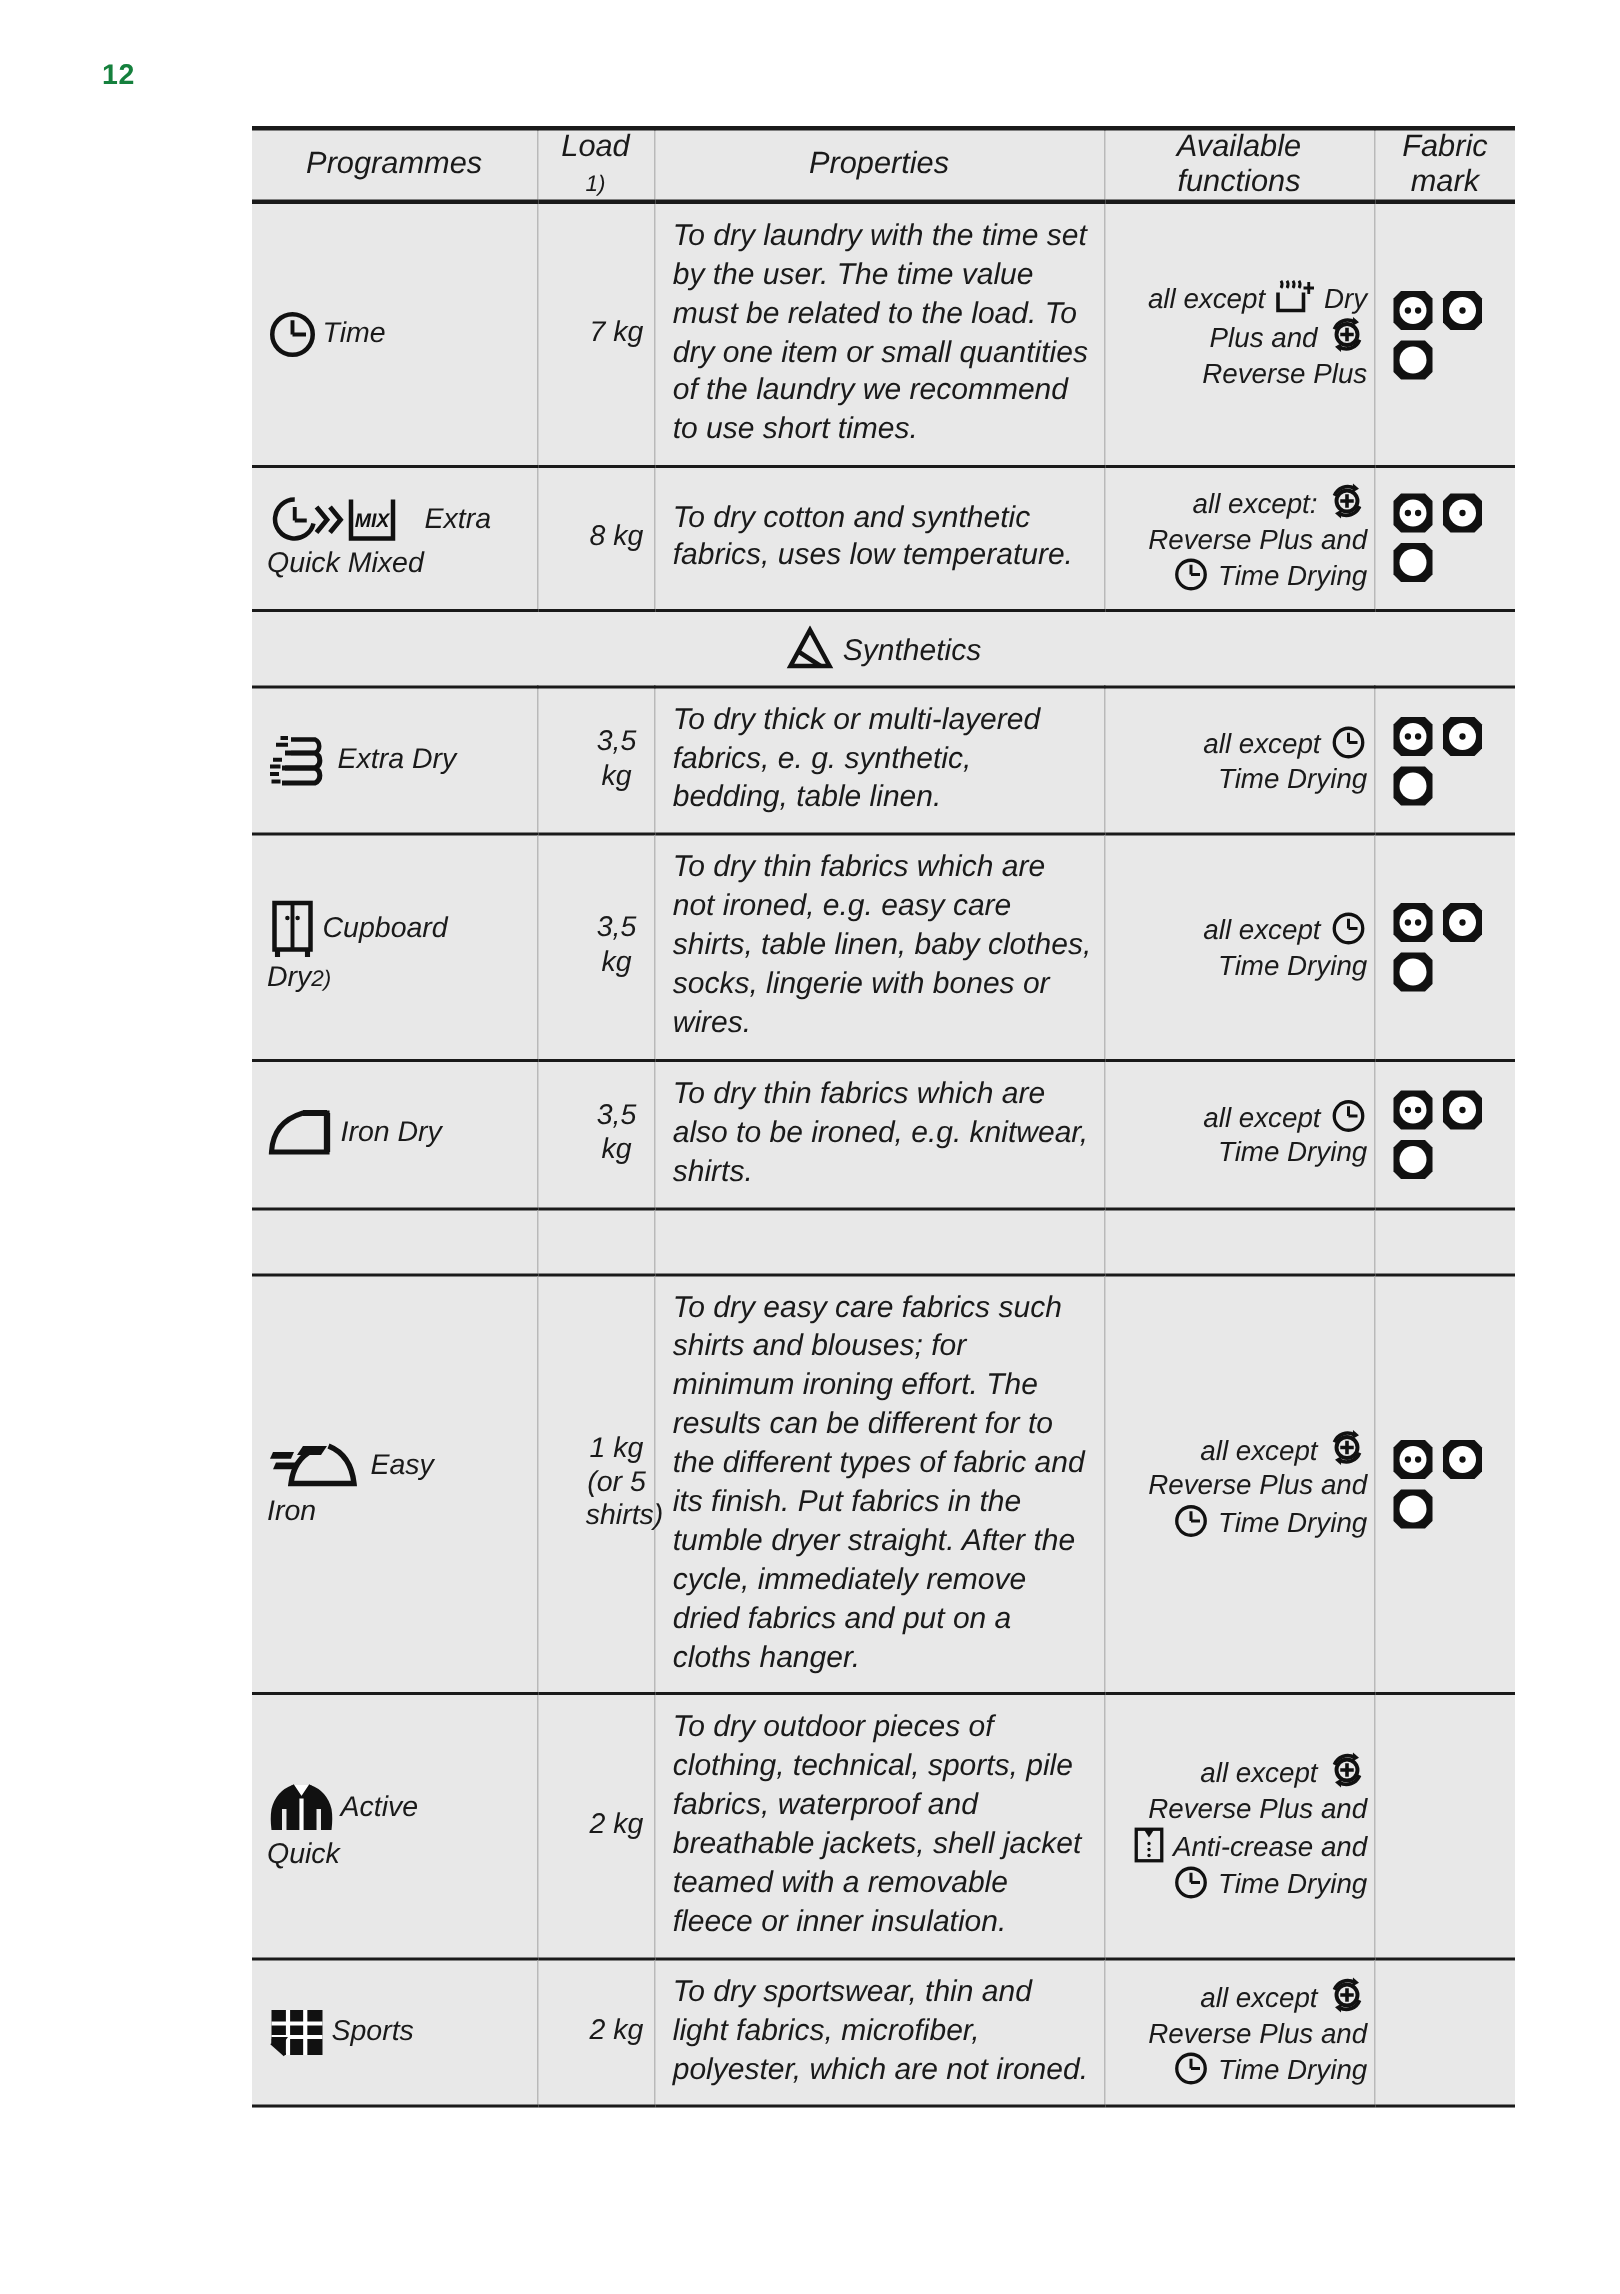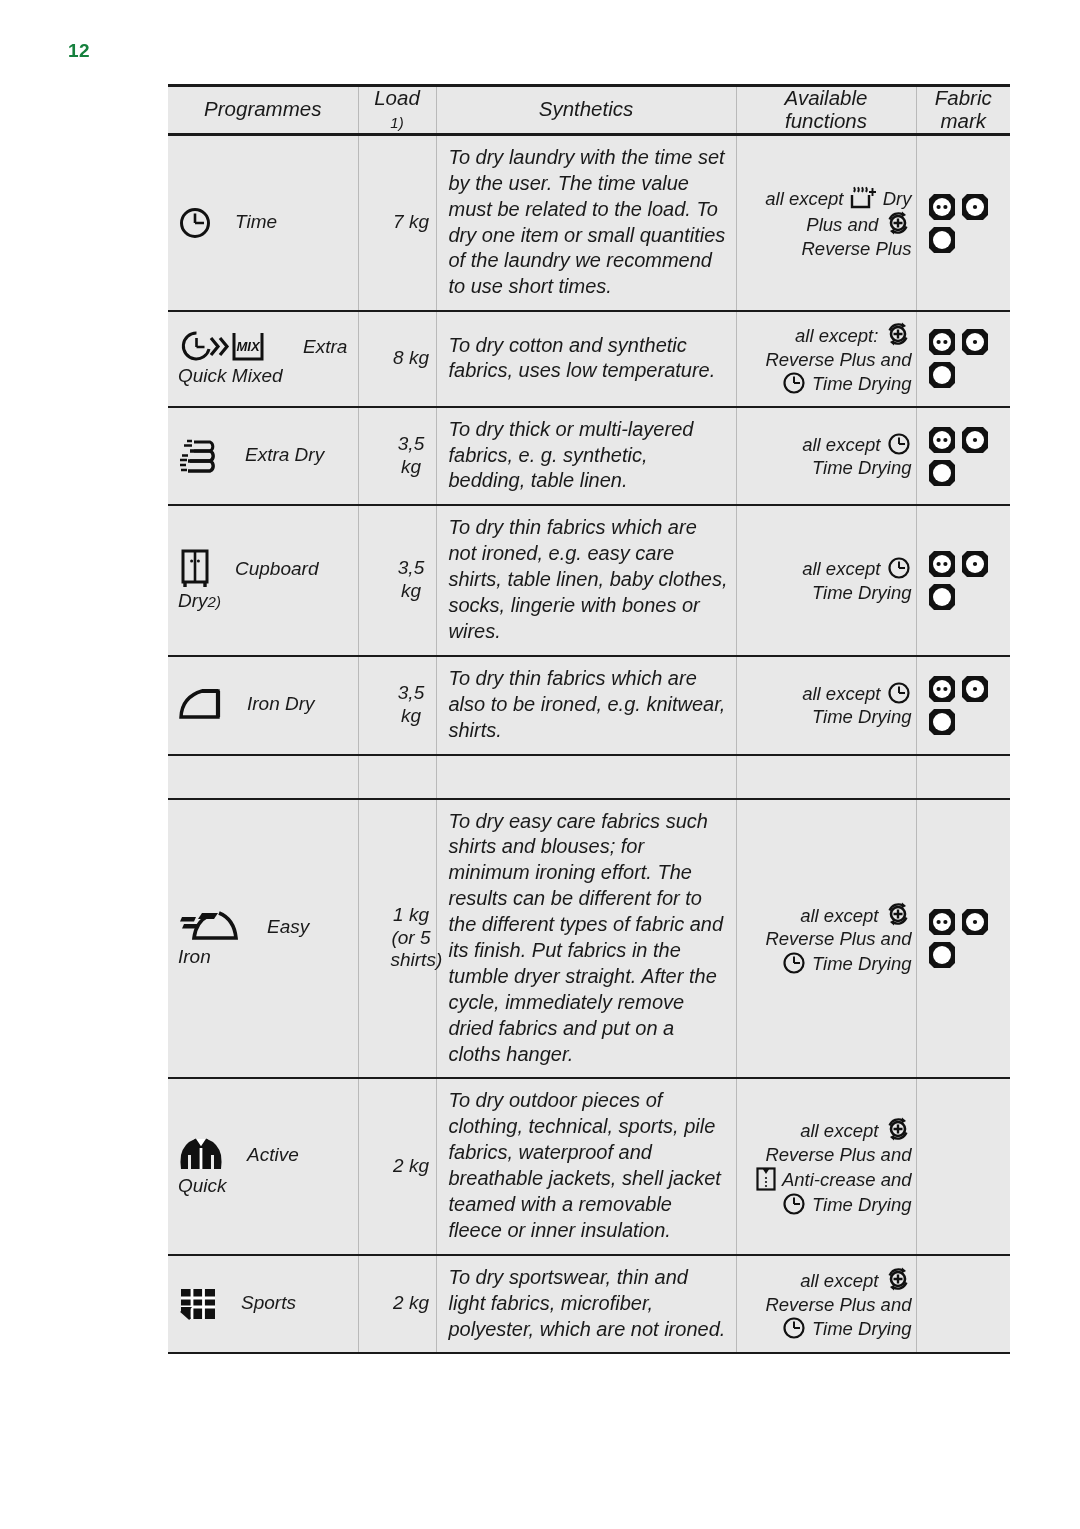--- a/index.html
+++ b/index.html
@@ -138,21 +138,21 @@
     width: 84px;
   }
   .fabric-group .fm {
     display: inline-block;
     margin: 0 3px 2px 0;
     vertical-align: top;
     line-height: 0;
   }
   .fabric-row2 { display: block; margin-top: 1px; }
 
-  .prog-label { vertical-align: middle; margin-left: 20px; }
+  .prog-label { vertical-align: middle; }
 </style>
 </head>
 <body>
 
 <div class="page-number">12</div>
 
 <div class="table-wrap">
 <table class="prog-table">
   <colgroup>
     <col class="c-prog">
@@ -162,21 +162,21 @@
         <col class="c-fabric">
   </colgroup>
 
   <thead>
     <tr>
       <th class="col-sep">Programmes</th>
       <th class="col-sep">
         <span>Load</span><br>
         <span class="sup">1)</span>
       </th>
-      <th class="col-sep">Synthetics</th>
+      <th class="col-sep">Properties</th>
       <th class="col-sep">
         <span>Available</span><br>
         <span>functions</span>
       </th>
       <th>
         <span>Fabric</span><br>
         <span>mark</span>
       </th>
     </tr>
   </thead>
@@ -301,20 +301,30 @@
               <svg width="30" height="30" viewBox="0 0 30 30">
                     <path d="M7 2 H23 L28 7 V23 L23 28 H7 L2 23 V7 Z" fill="#111"></path>
                     <circle cx="15" cy="15" r="9" fill="#fff"></circle>
                   </svg>
             </span>
           </span>
         </span>
       </td>
     </tr>
 
+    <tr class="section-row">
+      <td colspan="5">
+        <span class="ic" style="vertical-align:-7px;margin-right:6px">
+          <svg width="32" height="30" viewBox="0 0 32 30">
+                <path d="M16 3 L29 27 H3 Z" fill="none" stroke="#111" stroke-width="3"></path>
+                <path d="M8.5 17.5 L23 27" stroke="#111" stroke-width="3" fill="none"></path>
+              </svg>
+        </span><span>Synthetics</span>
+      </td>
+    </tr>
 
     <tr class="data-row">
       <td class="cell-prog col-sep">
         <span class="ic prog-icon">
           <svg width="44" height="40" viewBox="0 0 44 40">
             <path d="M16 6 H32 A5 5 0 0 1 32 15 H16" fill="none" stroke="#111" stroke-width="3"></path>
             <path d="M12 15 H32 A5.5 5.5 0 0 1 32 25 H12" fill="none" stroke="#111" stroke-width="3.4"></path>
             <path d="M10 25 H32 A5.5 5.5 0 0 1 32 35 H10" fill="none" stroke="#111" stroke-width="3.4"></path>
             <path d="M9 5 H14 M6 9.5 H14 M4 19.5 H10 M2 24 H9 M2 29 H8 M3 34 H9" stroke="#111" stroke-width="2.6"></path>
           </svg>

